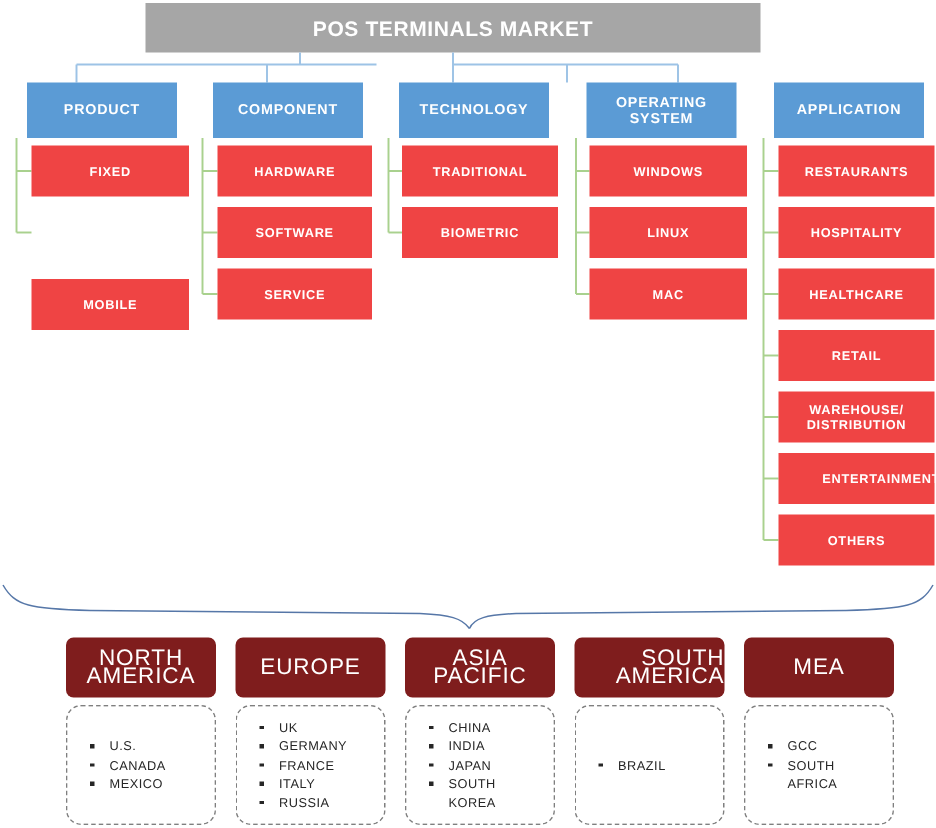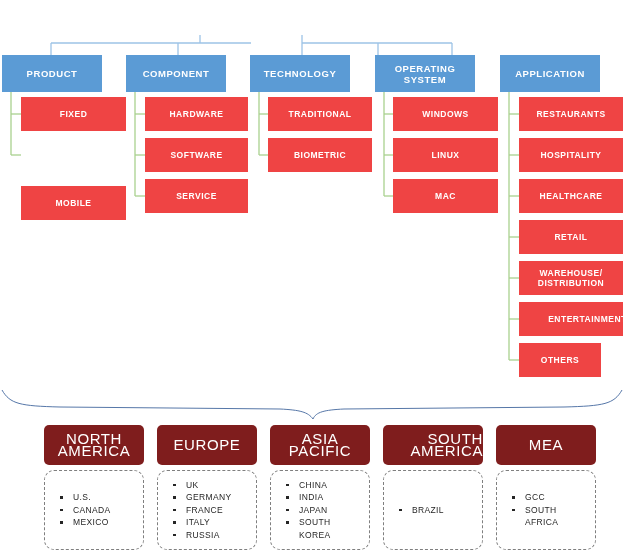--- a/index.html
+++ b/index.html
@@ -32,20 +32,21 @@
     position: absolute;
     height: 37px;
     background: #5b9bd5;
     display: flex; align-items: center; justify-content: center;
     text-align: center;
     color: #ffffff;
     font-weight: bold;
     font-size: 9.5px;
     letter-spacing: .55px;
     line-height: 11px;
+    margin-left: 16px;
   }
 
   
   .sub-box {
     position: absolute;
     height: 34px;
     background: #ef4444;
     display: flex; align-items: center; justify-content: center;
     text-align: center;
     color: #ffffff;
@@ -97,20 +98,21 @@
     left: 2px; top: 5px;
     width: 2.5px; height: 2.5px;
     background: #262626;
   }
 </style>
 </head>
 <body>
 
 <div id="stage">
 
+  <div class="title-bar">POS TERMINALS MARKET</div>
 
   <svg class="conn" width="624" height="552">
     <g stroke="#9dc3e6" stroke-width="1.3" fill="none">
 
       <path d="M200,35 L200,43"></path>
       <path d="M51,43 L251,43"></path>
       <path d="M51,43 L51,55"></path>
       <path d="M178,43 L178,55"></path>
 
       <path d="M302,35 L302,55"></path>
@@ -161,21 +163,21 @@
       <div class="sub-box" style="left: 393px; width: 105px; top: 97px;">WINDOWS</div>
       <div class="sub-box" style="left: 393px; width: 105px; top: 138px;">LINUX</div>
       <div class="sub-box" style="left: 393px; width: 105px; top: 179px;">MAC</div>
       <div class="seg-box" style="left: 500px; width: 100px; top: 55px;">APPLICATION</div>
       <div class="sub-box" style="left: 519px; width: 104px; top: 97px;">RESTAURANTS</div>
       <div class="sub-box" style="left: 519px; width: 104px; top: 138px;">HOSPITALITY</div>
       <div class="sub-box" style="left: 519px; width: 104px; top: 179px;">HEALTHCARE</div>
       <div class="sub-box" style="left: 519px; width: 104px; top: 220px;">RETAIL</div>
       <div class="sub-box" style="left: 519px; width: 104px; top: 261px;">WAREHOUSE/ DISTRIBUTION</div>
       <div class="sub-box" style="left: 519px; width: 104px; top: 302px; padding-left: 36px;">ENTERTAINMENT</div>
-      <div class="sub-box" style="left: 519px; width: 82px; top: 343px;">OTHERS</div>
+      <div class="sub-box" style="left: 519px; width: 104px; top: 343px;">OTHERS</div>
     </div>
 
   <svg class="conn" width="624" height="552">
     <g stroke="#44689e" stroke-width="1" fill="none" opacity="0.9">
       <path d="M2,390 C10,404 20,406 60,407 L280,409 C300,410 308,412 313,419"></path>
       <path d="M622,390 C614,404 604,406 564,407 L344,409 C324,410 316,412 313,419"></path>
     </g>
   </svg>
 
   <div id="regions">

